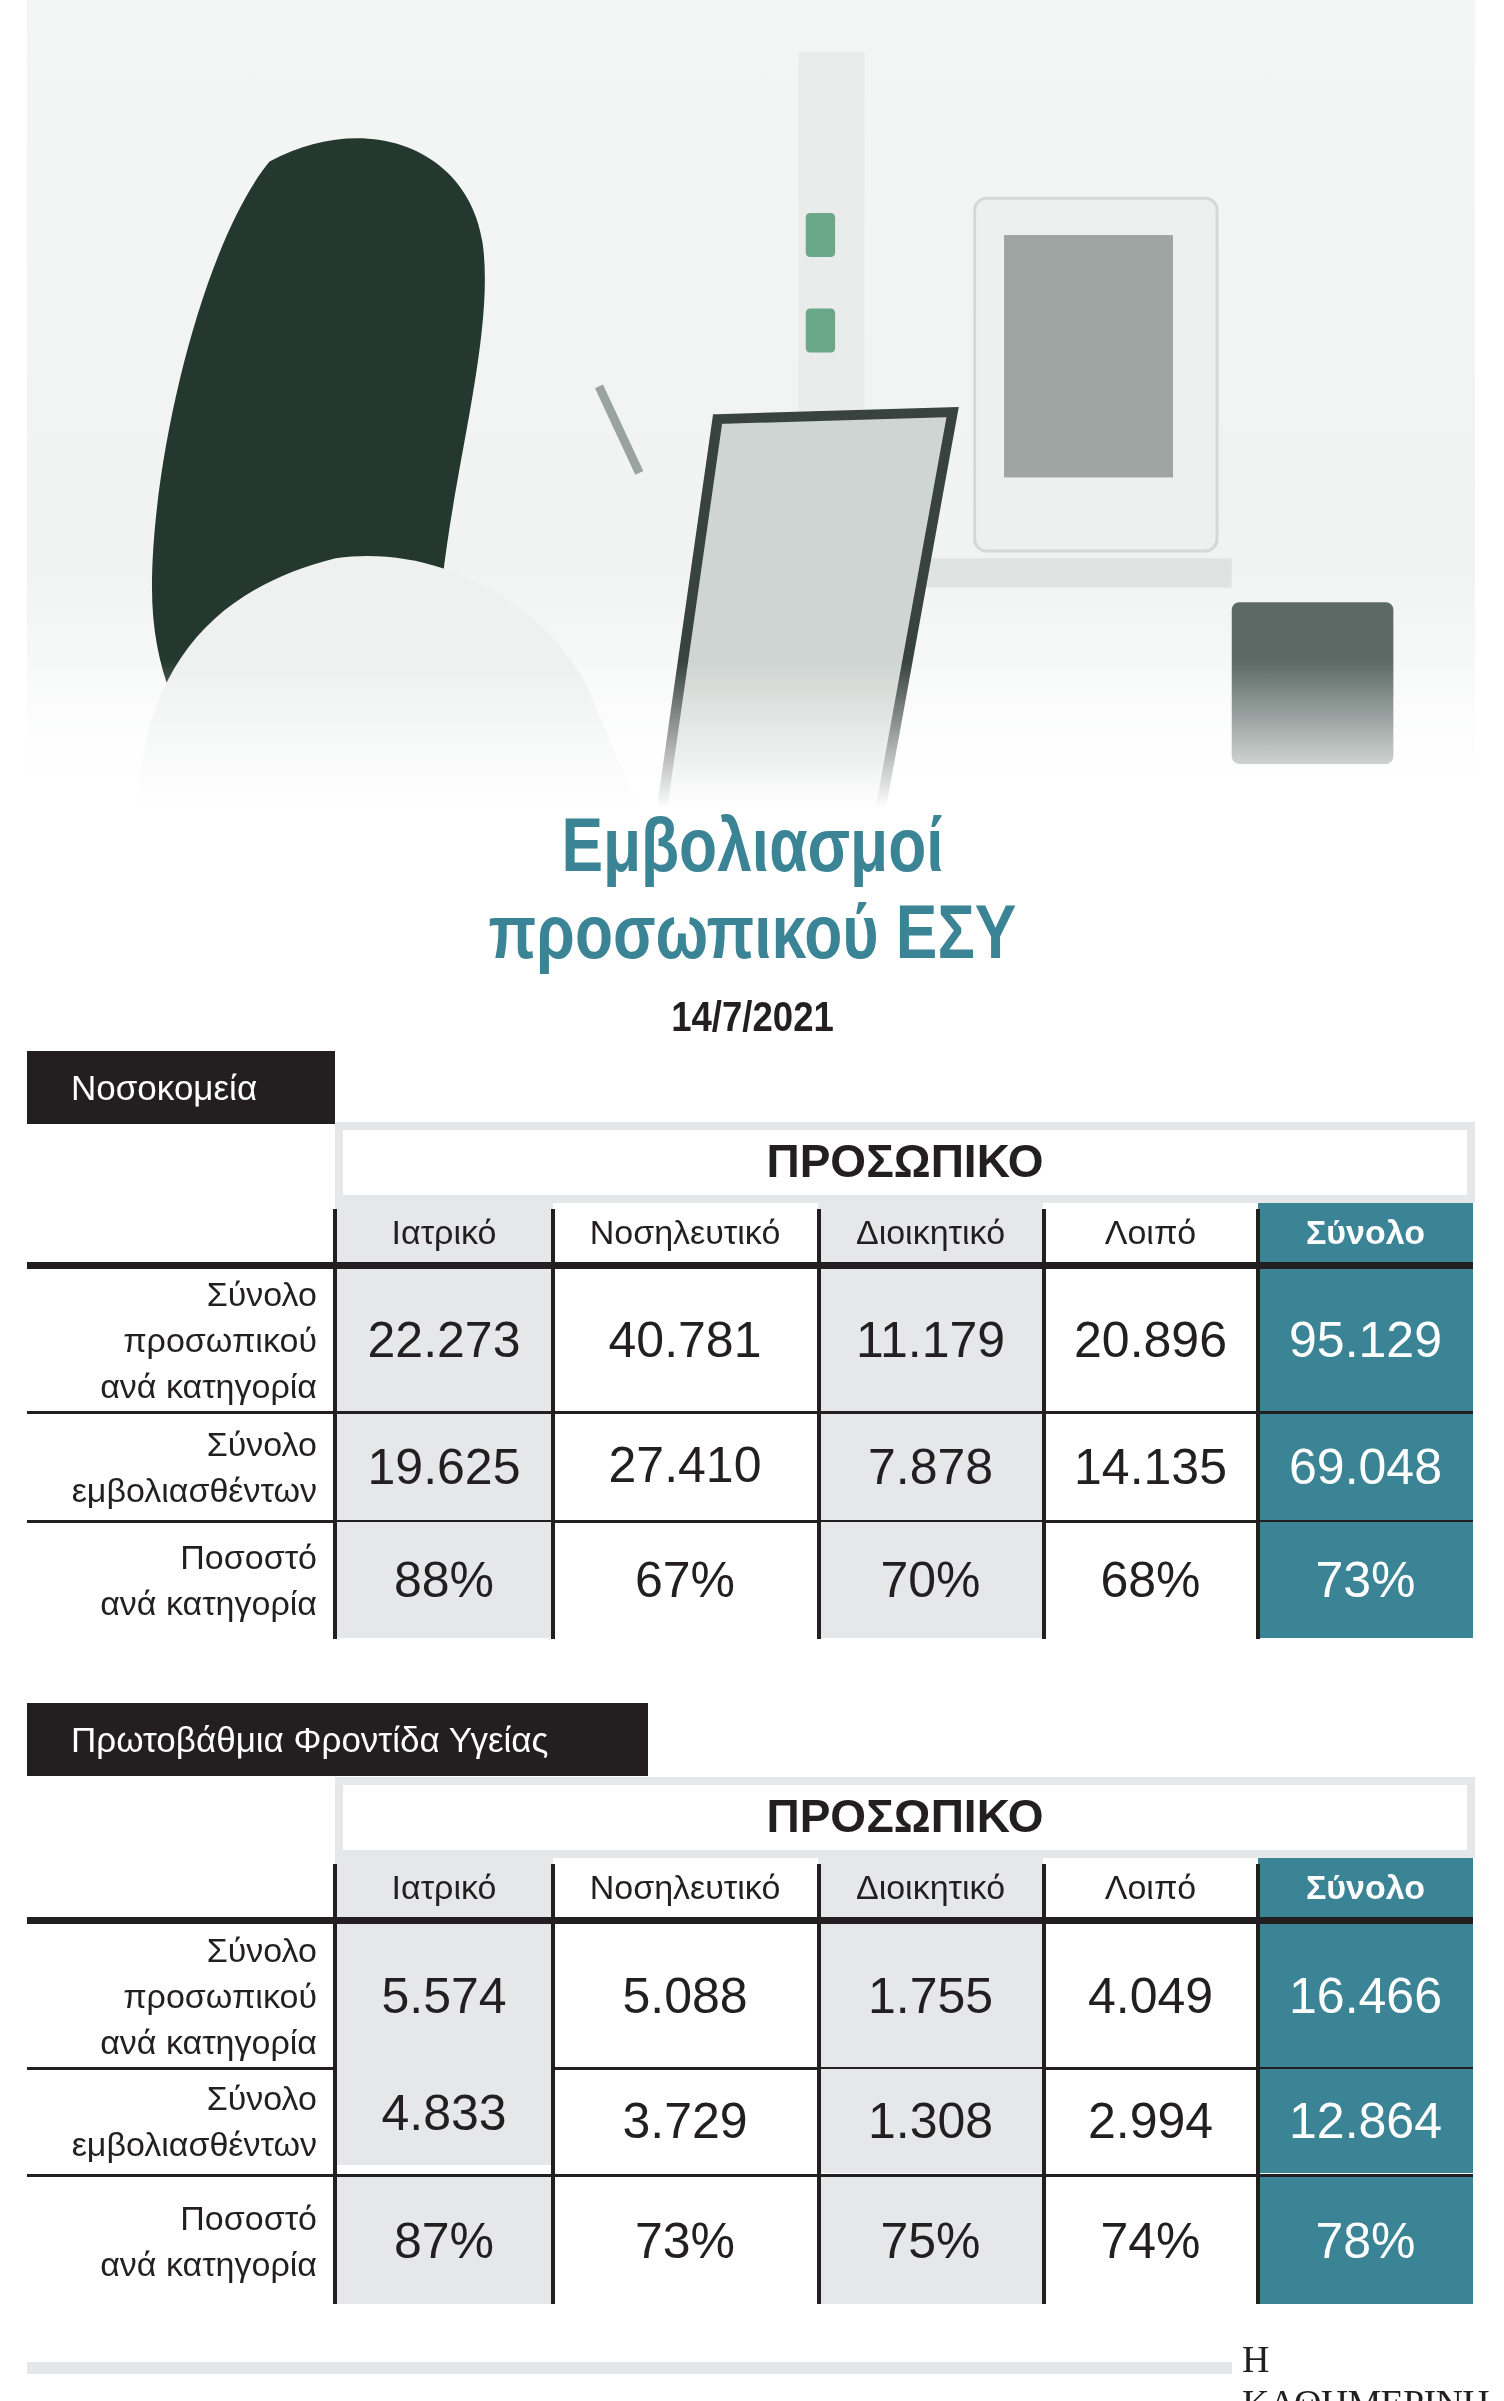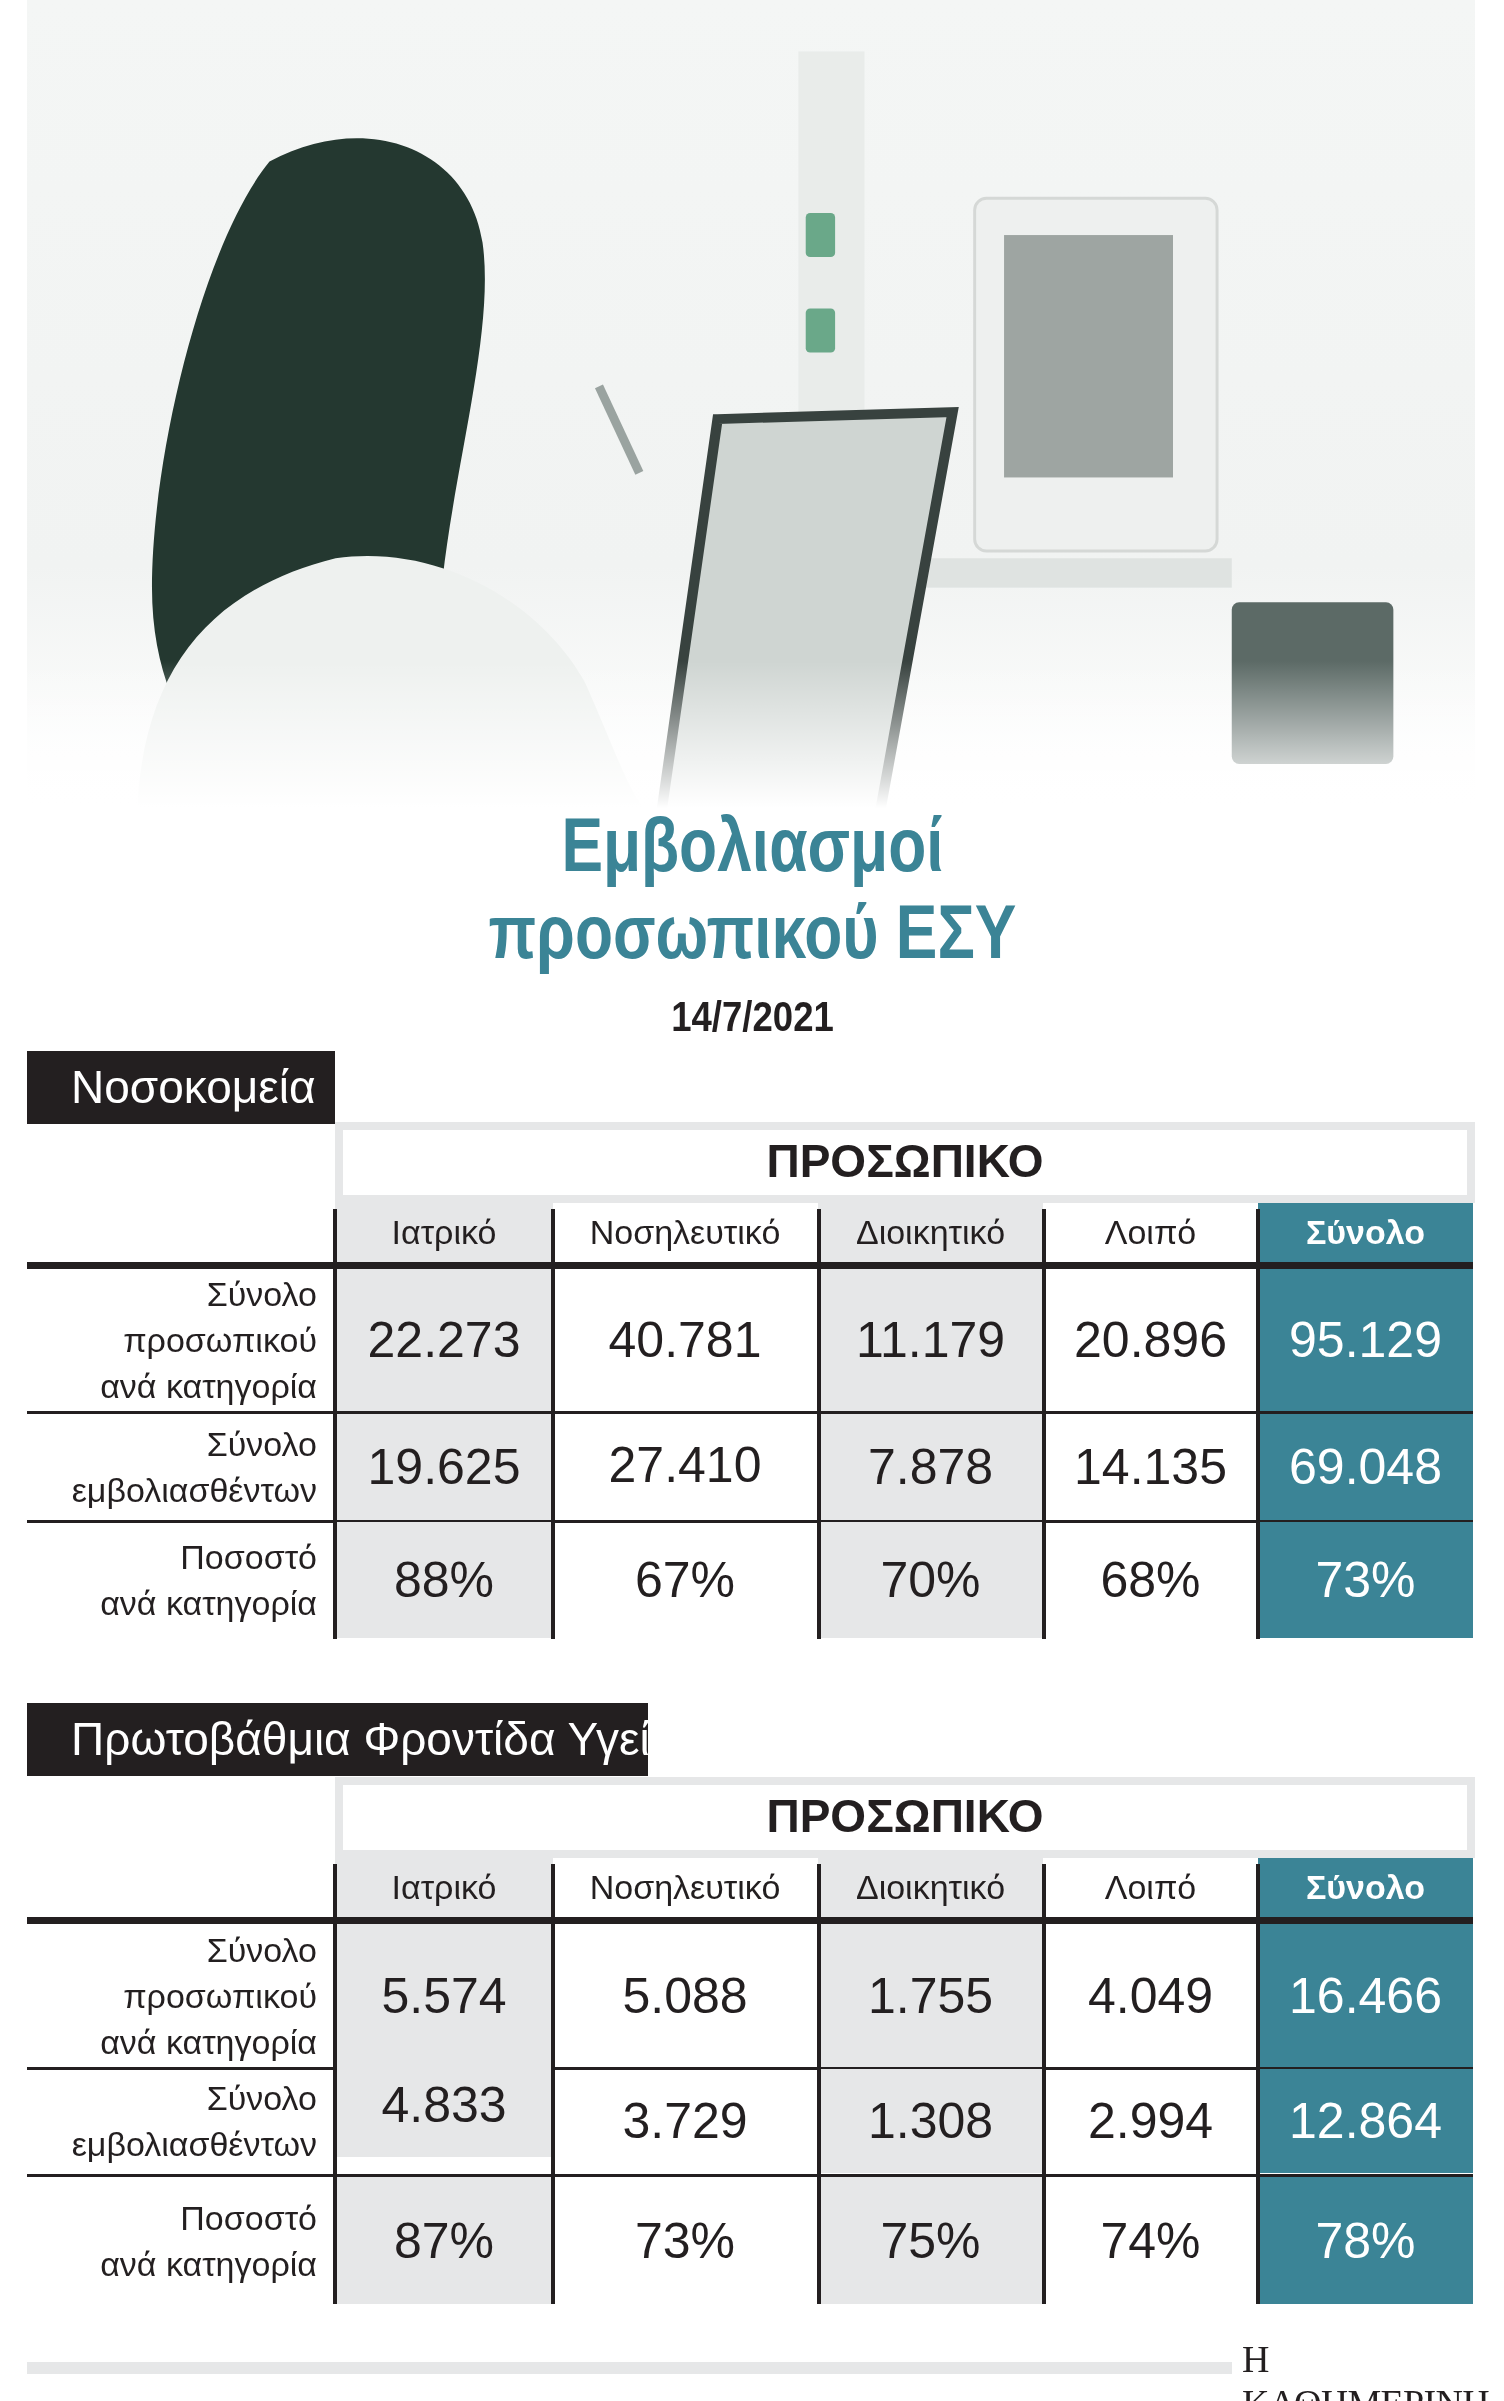--- a/index.html
+++ b/index.html
@@ -8,21 +8,21 @@
   
   .hero { position:absolute; left:27px; top:0; width:1448px; height:808px;
           background:linear-gradient(180deg,#f4f6f5 0%,#f1f3f2 70%,#ffffff 100%); overflow:hidden; }
   .hero .fade { position:absolute; left:0; right:0; bottom:0; height:147px;
           background:linear-gradient(180deg,rgba(255,255,255,0) 0%,#fff 100%); }
   .title { position:absolute; left:0; width:1505px; top:801px; text-align:center;
            color:#3b8496; font-weight:bold; font-size:76px; line-height:87px;
            font-family:"Liberation Sans", sans-serif; transform:scaleX(0.82); transform-origin:center; }
   .date { position:absolute; left:0; width:1505px; top:992px; text-align:center;
           font-weight:bold; font-size:43px; color:#231f20; transform:scaleX(0.85); }
-  .section-bar { position:absolute; background:#231f20; color:#fff; font-size:46px;
+  .section-bar { position:absolute; background:#231f20; color:#fff; font-size:35px;
                  line-height:73px; padding-left:44px; box-sizing:border-box; white-space:nowrap; }
   .tbl { position:absolute; left:27px; width:1448px; }
   .box { position:absolute; left:308px; right:0; border:8.8px solid #e6e7e8; background:#fff;
          box-sizing:border-box; text-align:center; font-weight:bold; font-size:46px; }
   .hdr { position:absolute; top:0; height:100%; box-sizing:border-box; text-align:center;
          font-size:34px; color:#231f20; }
   .cell { position:absolute; box-sizing:border-box; display:flex; align-items:center; justify-content:center;
           font-size:50px; color:#231f20; }
   .lbl { position:absolute; left:0; width:290px; box-sizing:border-box; text-align:right;
          font-size:34px; line-height:46px; display:flex; flex-direction:column; justify-content:center; align-items:flex-end; }
@@ -148,21 +148,21 @@
   <div class="cell" style="left:525px; width:266px; top:147px; height:143px;">5.088</div>
   <div class="cell gray" style="left:791px; width:225px; top:147px; height:143px;">1.755</div>
   <div class="cell" style="left:1016px; width:215px; top:147px; height:143px;">4.049</div>
   <div class="cell teal" style="left:1231px; width:215px; top:147px; height:143px;">16.466</div>
   <div class="hline" style="top:290px; left:0; width:1446px;"></div>
 
   <div class="lbl" style="top:292px; height:104px;">
     <span>Σύνολο</span>
     <span>εμβολιασθέντων</span>
   </div>
-  <div class="cell gray" style="left:308px; width:218px; top:276px; height:104px;">4.833</div>
+  <div class="cell gray" style="left:308px; width:218px; top:284px; height:104px;">4.833</div>
   <div class="cell" style="left:525px; width:266px; top:292px; height:104px;">3.729</div>
   <div class="cell gray" style="left:791px; width:225px; top:292px; height:104px;">1.308</div>
   <div class="cell" style="left:1016px; width:215px; top:292px; height:104px;">2.994</div>
   <div class="cell teal" style="left:1231px; width:215px; top:292px; height:104px;">12.864</div>
   <div class="hline" style="top:397px; left:0; width:1446px;"></div>
 
   <div class="lbl" style="top:400px; height:127px;">
     <span>Ποσοστό</span>
     <span>ανά κατηγορία</span>
   </div>

